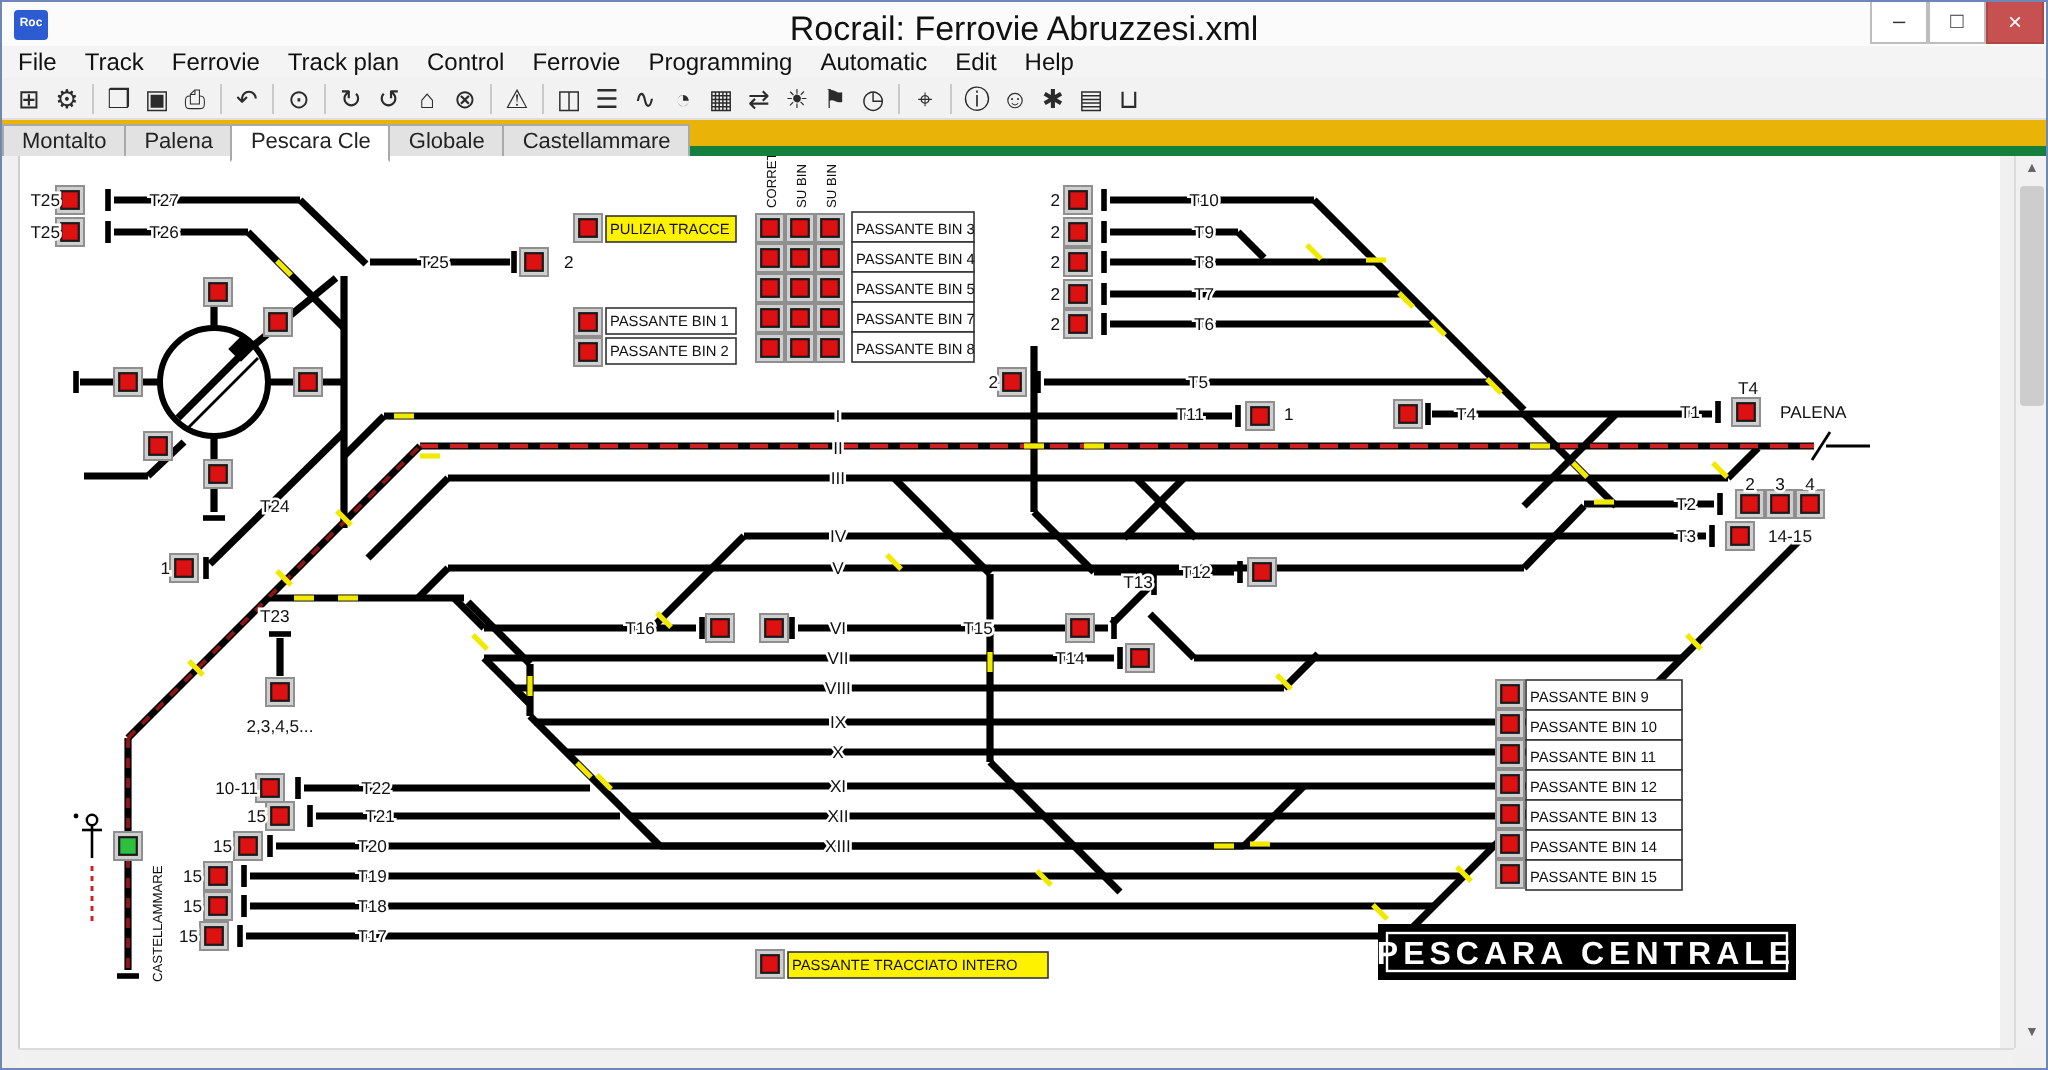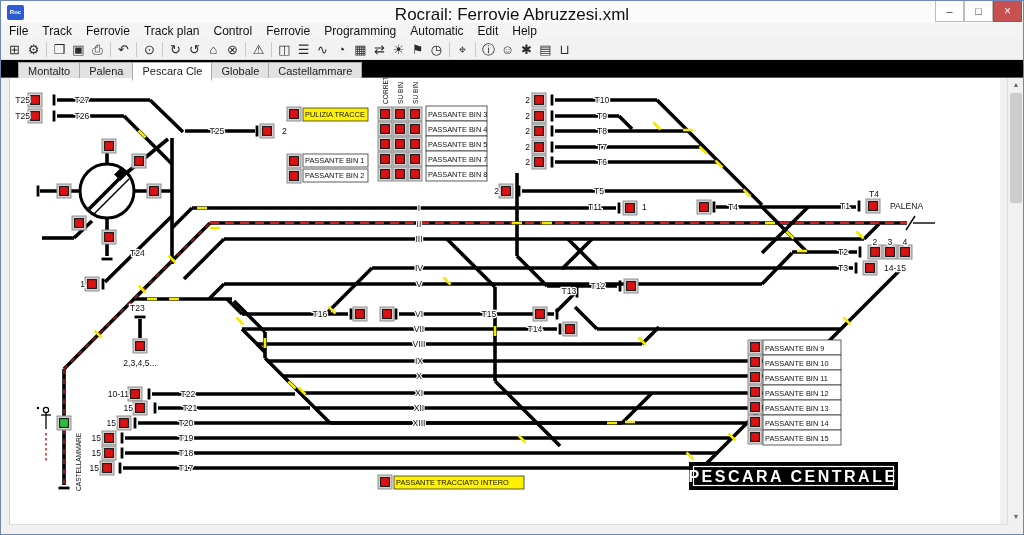--- a/index.html
+++ b/index.html
@@ -12,21 +12,21 @@
   .win-btn{width:29px;height:21px;font-size:11px;line-height:20px;text-align:center;color:#333;border:1px solid #bdbdbd;border-top:none;background:#fff;box-sizing:border-box;}
   .win-btn.close{background:#c75050;color:#fff;font-size:12px;border-color:#b04545;}
   
   .menubar{position:absolute;left:0;top:22px;width:100%;height:16px;background:#f4f4f4;font-size:12px;display:flex;align-items:center;padding-left:8px;box-sizing:border-box;color:#111;}
   .menu-item{margin-right:14px;cursor:default;}
   
   .toolbar{position:absolute;left:0;top:39px;width:100%;height:20px;background:#f2f2f2;border-bottom:1px solid #dedede;display:flex;align-items:center;padding-left:4px;box-sizing:border-box;}
   .tb-icon{font-size:13px;color:#2b2b2b;width:19px;text-align:center;line-height:18px;}
   .tb-sep{border-left:1px solid #c9c9c9;height:15px;margin:0 3px;}
   
-  .tabbar{position:absolute;left:0;top:59px;width:100%;height:18px;background:#000000;border-bottom:1px solid #15803d;box-sizing:border-box;padding-left:17px;}
+  .tabbar{position:absolute;left:0;top:59px;width:100%;height:18px;background:#eab308;border-bottom:5px solid #15803d;box-sizing:border-box;padding-left:0;}
   .tab{display:inline-block;height:16px;line-height:16px;padding:0 9px;font-size:11px;border:1px solid #a9a9a9;border-bottom:none;background:#e2e2e2;margin-right:-1px;color:#222;position:relative;top:1px;}
   .tab.active{background:#fff;height:17px;border-bottom:1px solid #fff;z-index:2;}
   
   .canvas-frame{position:absolute;left:0;top:77px;width:1024px;height:458px;background:#f0f0f0;}
   svg#plan{position:absolute;left:8px;top:0;background:#fff;border-left:1px solid #cfcfcf;}
   .vscroll{position:absolute;left:1006px;top:0;width:16px;height:446px;background:#f1f1f1;border-left:1px solid #dcdcdc;}
   .vscroll .arr{position:absolute;left:0;width:16px;height:14px;font-size:7px;color:#666;text-align:center;line-height:14px;}
   .vscroll .thumb{position:absolute;left:2px;top:15px;width:12px;height:110px;background:#cdcdcd;border-radius:2px;}
   .hscroll{position:absolute;left:8px;top:446px;width:998px;height:12px;background:#f1f1f1;border-top:1px solid #dcdcdc;}
   text{font-family:"Liberation Sans",sans-serif;}

